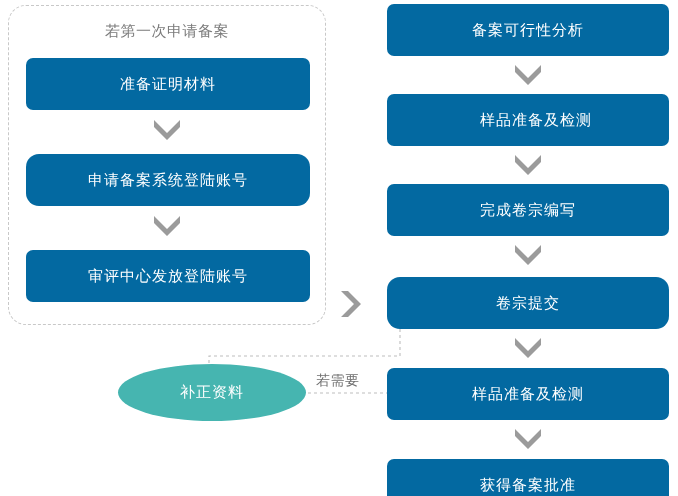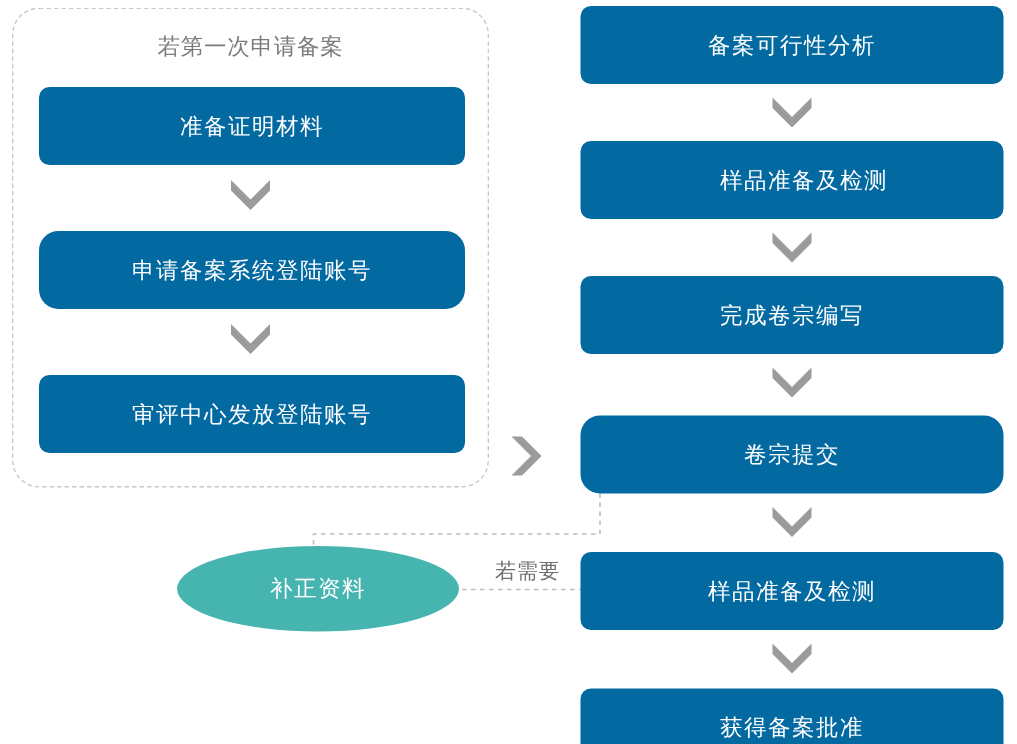--- a/index.html
+++ b/index.html
@@ -134,21 +134,20 @@
 
   
   .cond-label {
     position: absolute;
     left: 316px;
     top: 372px;
     font-size: 14px;
     color: #6f6f6f;
     white-space: nowrap;
     letter-spacing: 0.5px;
-    margin-left: 14px;
   }
 </style>
 </head>
 <body>
 
 <div id="canvas">
 
   <svg id="connectors" viewBox="0 0 678 496" xmlns="http://www.w3.org/2000/svg">
 
     <path d="M 400 329 L 400 356 L 209 356 L 209 366" fill="none" stroke="#bdbdbd" stroke-width="1.1" stroke-dasharray="3,3"></path>

